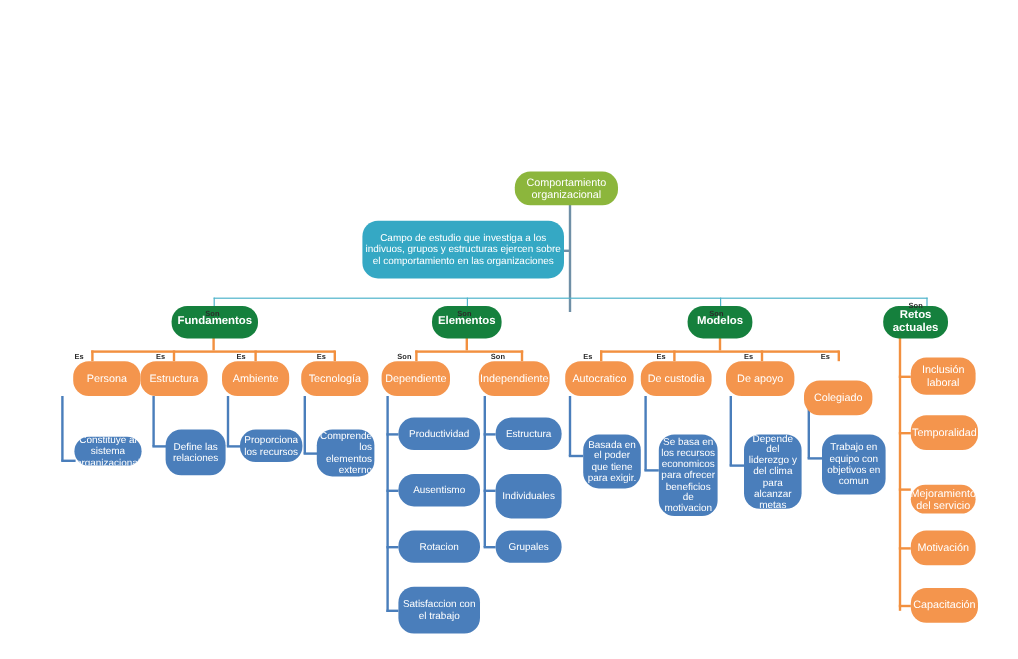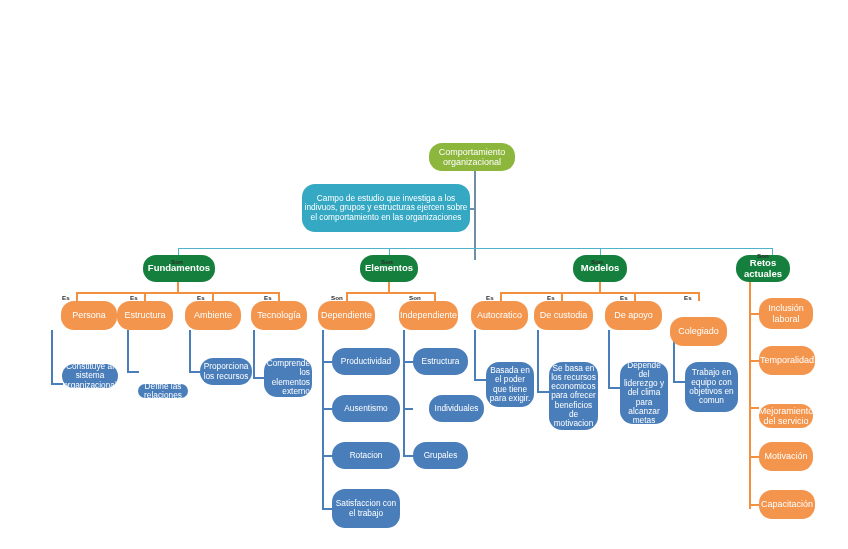--- a/index.html
+++ b/index.html
@@ -179,31 +179,31 @@
 
   <div class="node node-orange" style="left:318px; top:301px; width:57px; height:29px;">Dependiente</div>
   <div class="node node-orange" style="left:399px; top:301px; width:59px; height:29px;">Independiente</div>
 
   <div class="node node-orange" style="left:471px; top:301px; width:57px; height:29px;">Autocratico</div>
   <div class="node node-orange" style="left:534px; top:301px; width:59px; height:29px;">De custodia</div>
   <div class="node node-orange" style="left:605px; top:301px; width:57px; height:29px;">De apoyo</div>
   <div class="node node-orange" style="left:670px; top:301px; width:57px; height:29px;margin-top:16px;">Colegiado</div>
 
   <div class="node node-blue" style="left:62px;  top:364px; width:56px; height:24px;text-align:center;">Constituye al sistema organizacional</div>
-  <div class="node node-blue" style="left:138px; top:358px; width:50px; height:14px;margin-top:26px;">Define las relaciones</div>
+  <div class="node node-blue" style="left:138px; top:358px; width:50px; height:38px;">Define las relaciones</div>
   <div class="node node-blue" style="left:200px; top:358px; width:52px; height:27px;">Proporciona los recursos</div>
   <div class="node node-blue" style="left:264px; top:358px; width:48px; height:39px;text-align:right;">Comprende los elementos externo</div>
 
   <div class="node node-blue" style="left:332px; top:348px; width:68px; height:27px;">Productividad</div>
   <div class="node node-blue" style="left:332px; top:395px; width:68px; height:27px;">Ausentismo</div>
   <div class="node node-blue" style="left:332px; top:442px; width:68px; height:27px;">Rotacion</div>
   <div class="node node-blue" style="left:332px; top:489px; width:68px; height:39px;">Satisfaccion con el trabajo</div>
 
   <div class="node node-blue" style="left:413px; top:348px; width:55px; height:27px;">Estructura</div>
-  <div class="node node-blue" style="left:413px; top:395px; width:55px; height:27px;margin-left:16px;">Individuales</div>
+  <div class="node node-blue" style="left:413px; top:395px; width:55px; height:37px;">Individuales</div>
   <div class="node node-blue" style="left:413px; top:442px; width:55px; height:27px;">Grupales</div>
 
   <div class="node node-blue" style="left:486px; top:362px; width:48px; height:45px;">Basada en el poder que tiene para exigir.</div>
   <div class="node node-blue" style="left:549px; top:362px; width:49px; height:68px;">Se basa en los recursos economicos para ofrecer beneficios de motivacion</div>
   <div class="node node-blue" style="left:620px; top:362px; width:48px; height:62px;">Depende del liderezgo y del clima para alcanzar metas</div>
   <div class="node node-blue" style="left:685px; top:362px; width:53px; height:50px;">Trabajo en equipo con objetivos en comun</div>
 
   <div class="node node-orange" style="left:759px; top:298px; width:54px; height:31px;">Inclusión laboral</div>
   <div class="node node-orange" style="left:759px; top:346px; width:56px; height:29px;">Temporalidad</div>
   <div class="node node-orange" style="left:759px; top:404px; width:54px; height:24px;">Mejoramiento del servicio</div>

